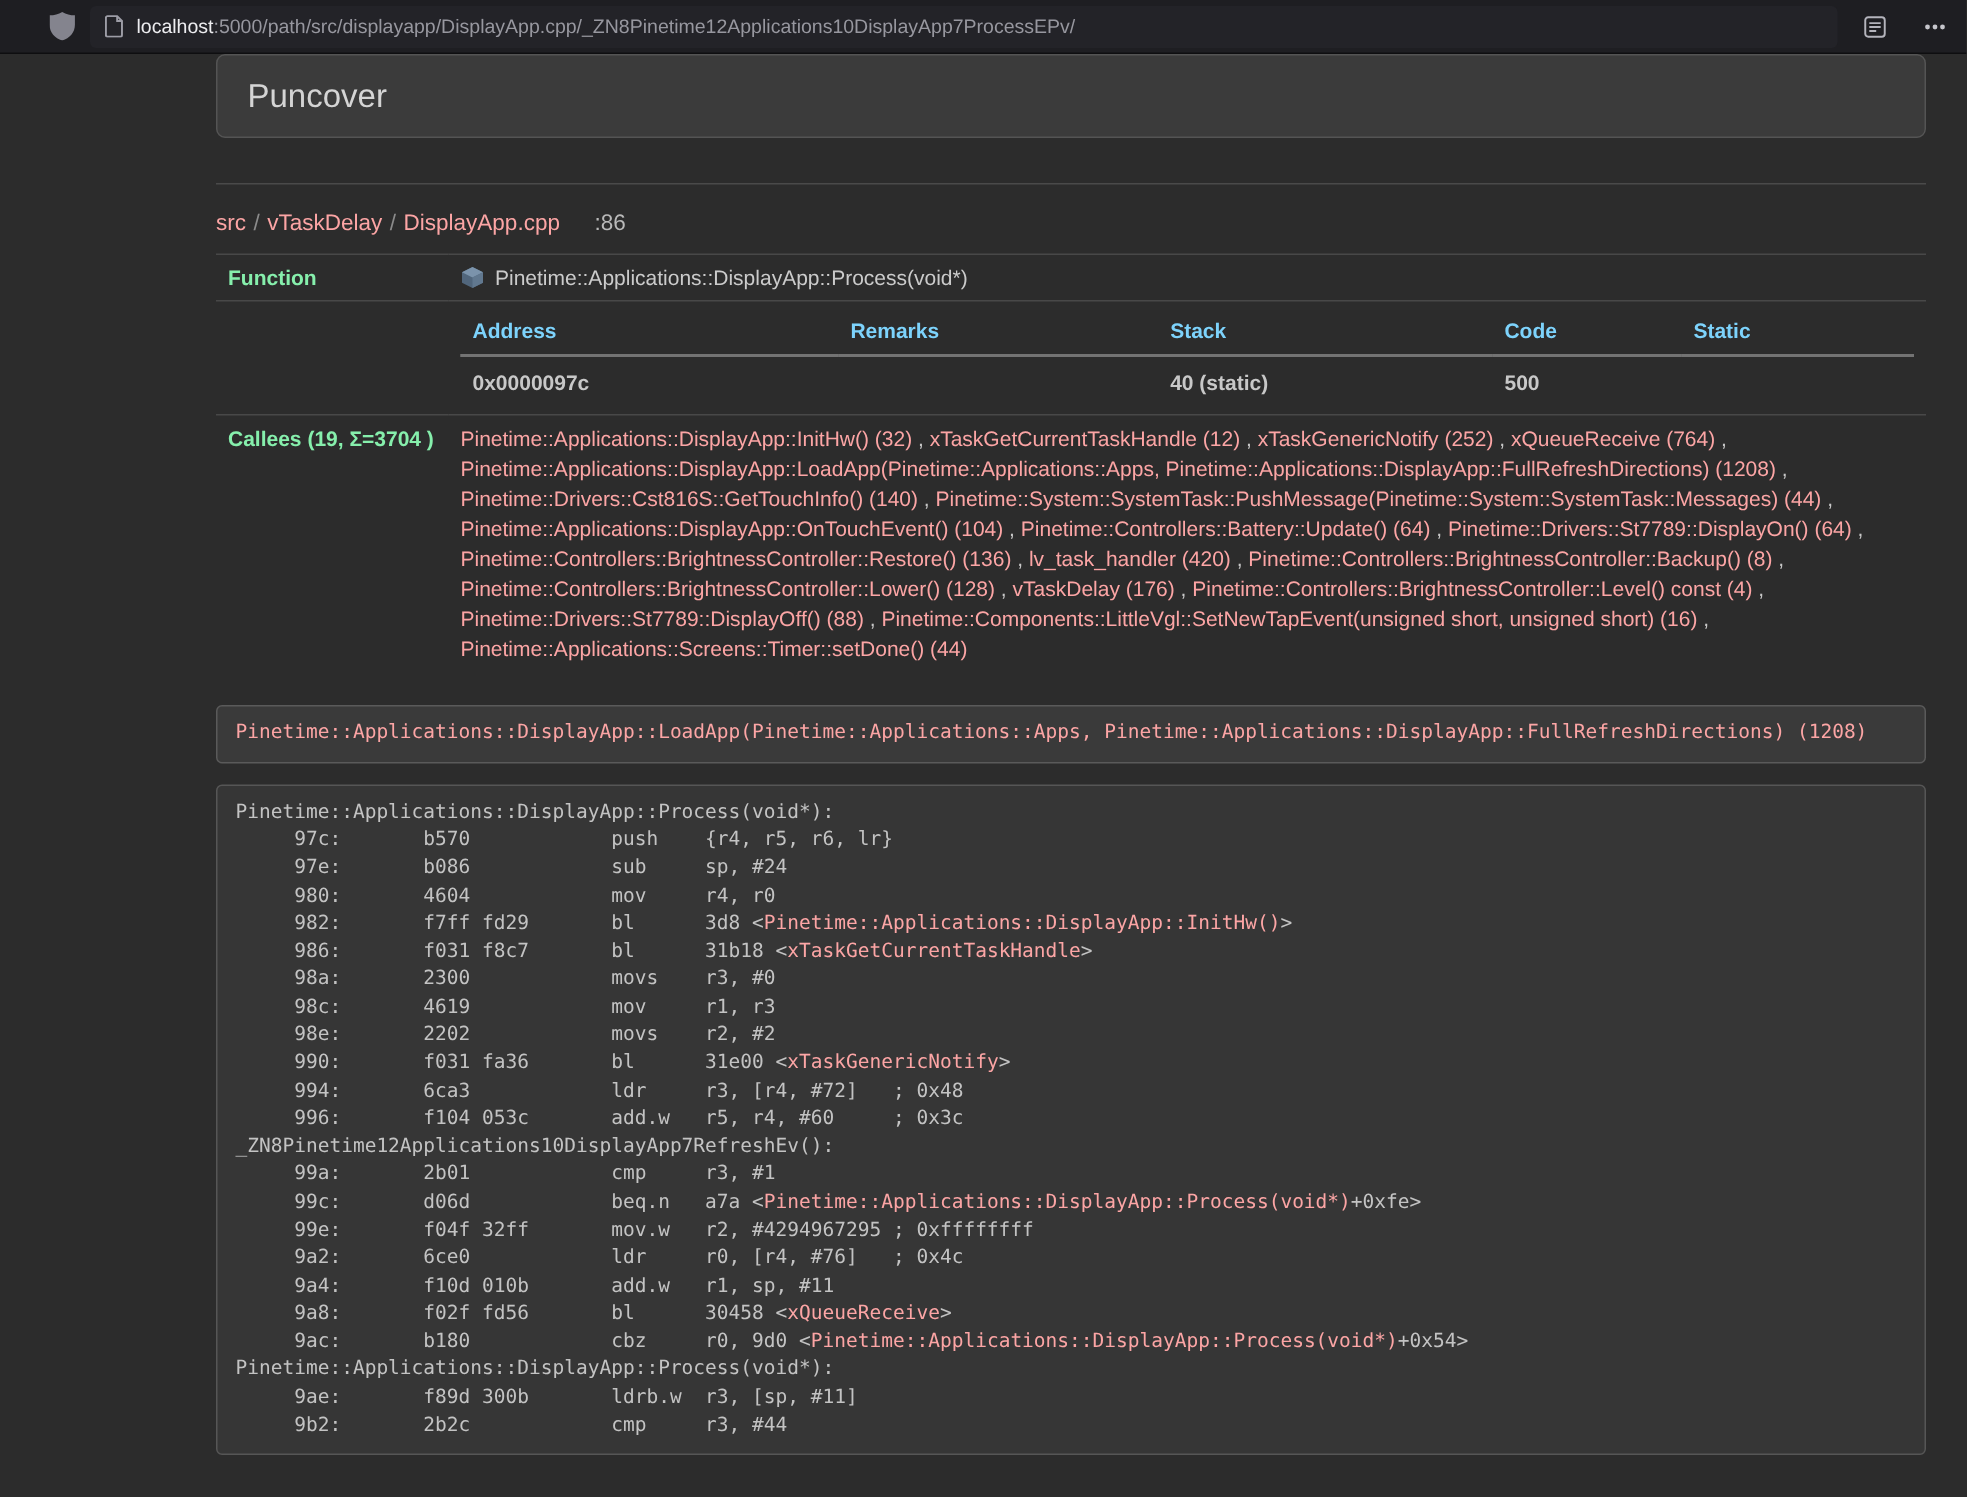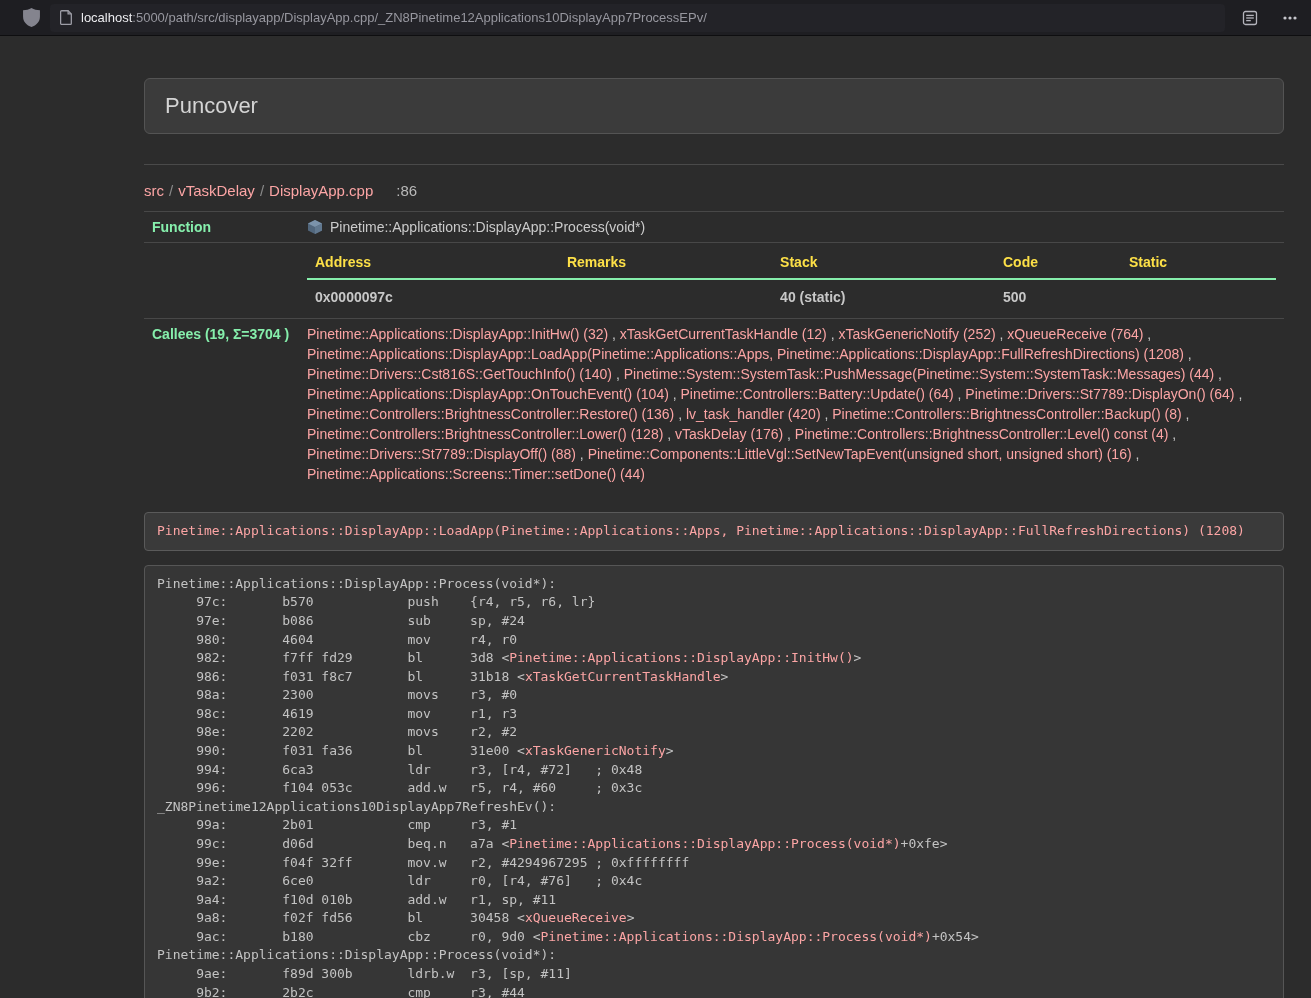--- a/index.html
+++ b/index.html
@@ -10,21 +10,21 @@
     background: #2c2c2c;
     font-family: "Liberation Sans", sans-serif;
   }
   a { color: #fca5a5; text-decoration: none; cursor: pointer; }
 
   
   .topbar {
     height: 36px;
     background: #1e1e22;
     border-bottom: 1px solid #0e0e10;
-    display: flex; align-items: center;
+    display: flex; align-items: center; padding-left: 10px;
   }
   .shield-wrap { margin-left: 23px; display: flex; align-items: center; }
   .urlbar {
     flex: 1;
     margin: 0 12px 0 10px;
     height: 28px;
     background: #232328;
     border-radius: 4px;
     display: flex; align-items: center;
     padding: 0 10px;
@@ -42,21 +42,20 @@
   .menu-wrap { margin-right: 8px; }
 
   
   .content {
     width: 1140px;
     margin-left: 144px;
     color: #c8c8c8;
     font-size: 14px;
   }
   .jumbotron {
-    margin-top: 42px;
     padding: 14px 20px;
     background: #3b3b3b;
     border: 1px solid #545454;
     border-radius: 6px;
   }
   .jumbotron h1 {
     margin: 0;
     font-size: 22px;
     font-weight: 400;
     color: #d4d4d4;
@@ -90,23 +89,23 @@
   table.symbol > tbody > tr > th {
     width: 155px;
     color: #86efac;
     font-weight: 700;
   }
   .func-name { color: #cbcbcb; }
   .func-icon { vertical-align: -3px; margin-right: 7px; }
 
   table.stats { width: 100%; border-collapse: collapse; }
   table.stats th {
-    font-weight: 700; color: #fde047;
+    font-weight: 700; color: #7dd3fc;
     padding: 4px 8px 6px 8px;
-    border-bottom: 2px solid #86efac;
+    border-bottom: 2px solid #737373;
     text-align: left; font-size: 14px; margin-left: 44px;
   }
   table.stats td {
     padding: 7px 8px 6px 8px;
     font-size: 14px; color: #c8c8c8; font-weight: bold;
   }
 
   pre {
     font-family: "DejaVu Sans Mono", monospace;
     margin: 0;

